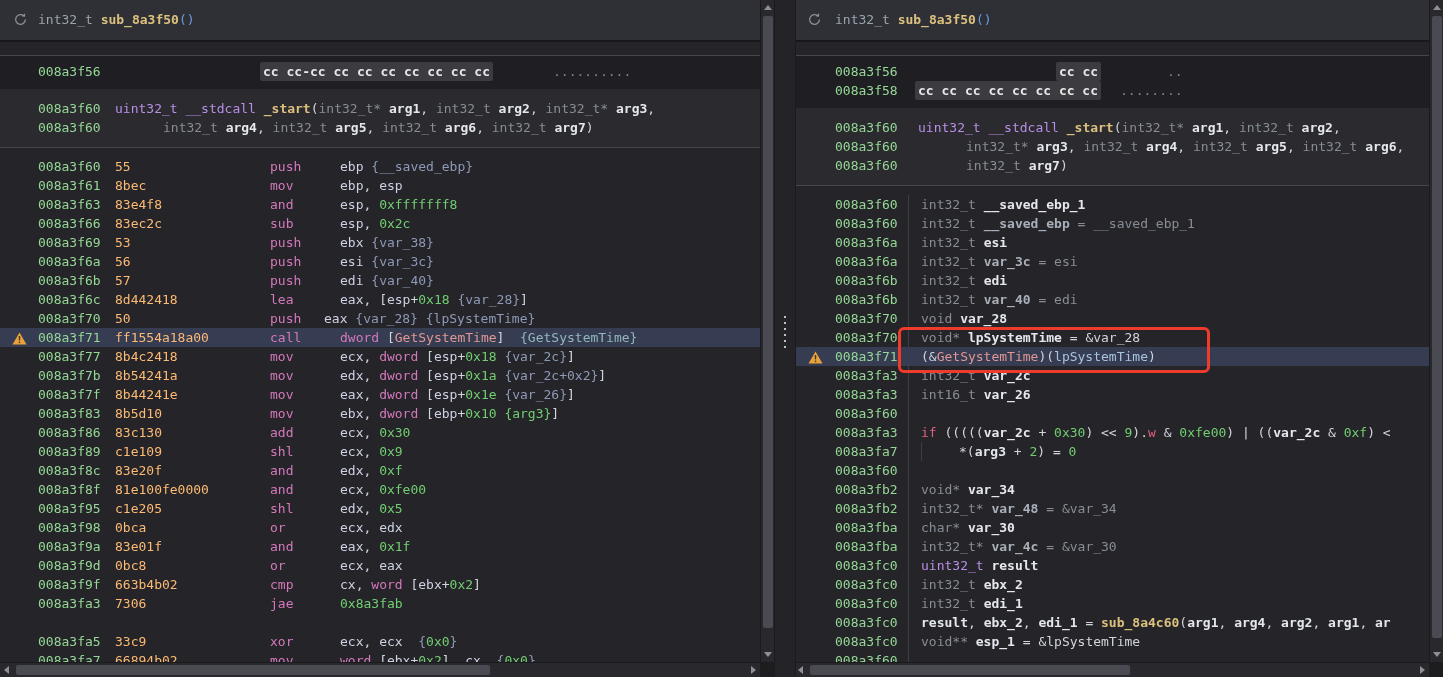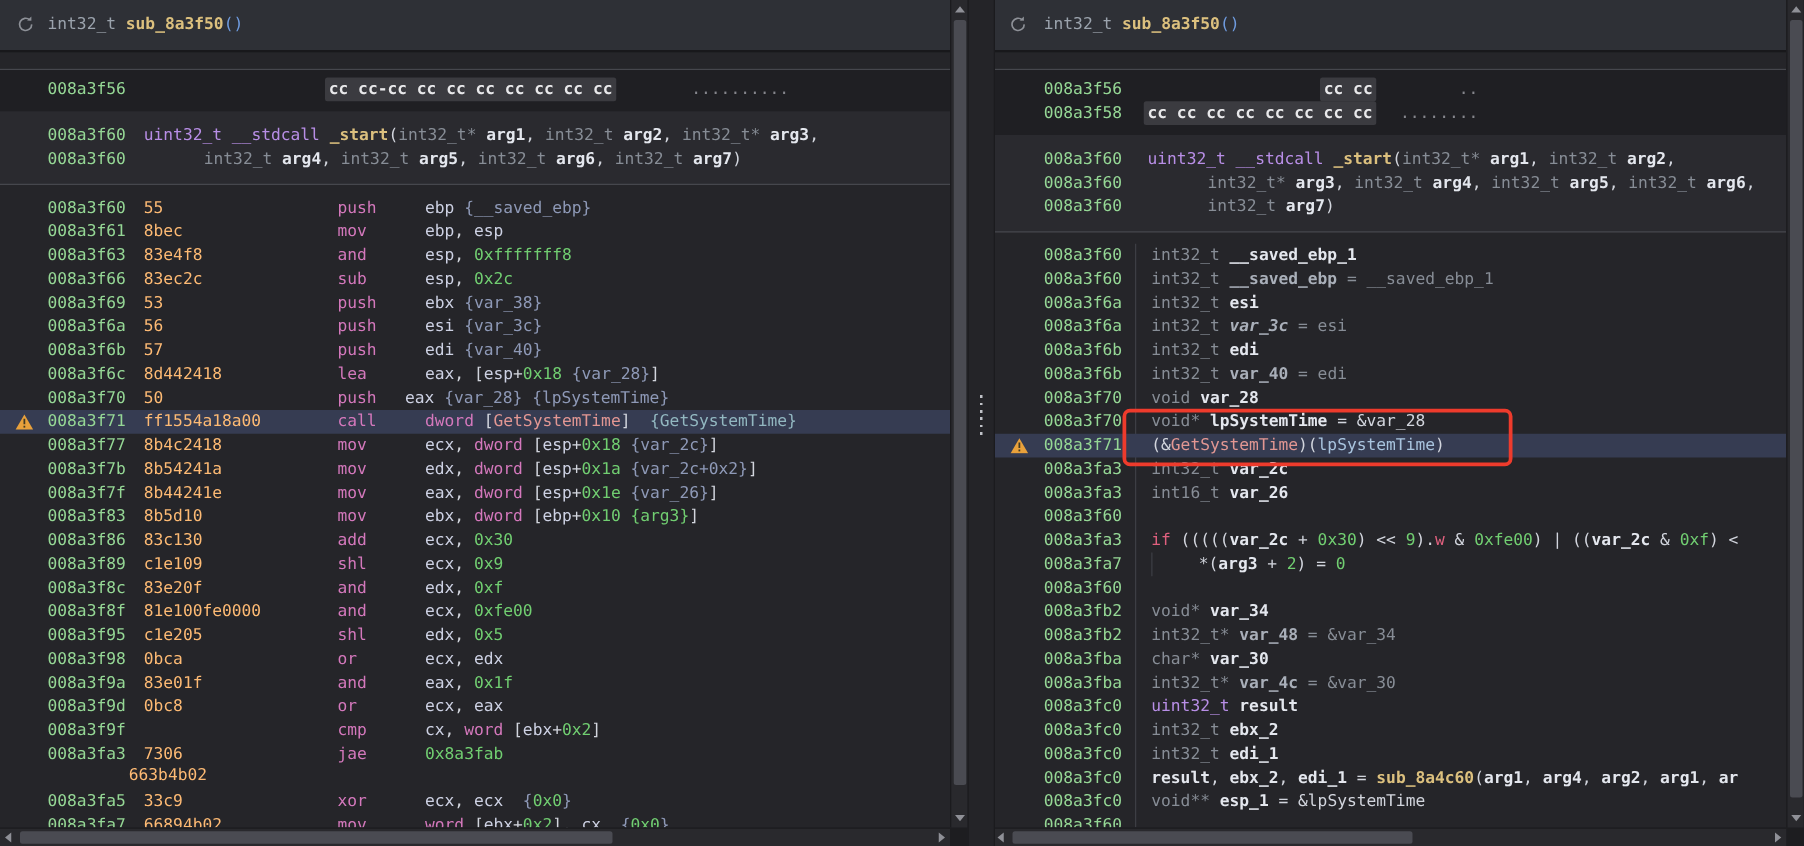--- a/index.html
+++ b/index.html
@@ -230,21 +230,21 @@
           <span class="ops" style="left: 340px;"><span class="c-r" style="position: static;">eax</span><span class="c-t" style="position: static;">, </span><span class="c-n" style="position: static;">0x1f</span></span>
         </div>
         <div class="row" style="top: 556px;">
           <span class="addr" style="left: 38px;">008a3f9d</span>
           <span class="bcol" style="left: 115px;">0bc8</span>
           <span class="c-m" style="left: 270px;">or</span>
           <span class="ops" style="left: 340px;"><span class="c-r" style="position: static;">ecx</span><span class="c-t" style="position: static;">, </span><span class="c-r" style="position: static;">eax</span></span>
         </div>
         <div class="row" style="top: 575px;">
           <span class="addr" style="left: 38px;">008a3f9f</span>
-          <span class="bcol" style="left: 103px; margin-top: 36px;">663b4b02</span>
+          <span class="bcol" style="left: 115px;">663b4b02</span>
           <span class="c-m" style="left: 270px;">cmp</span>
           <span class="ops" style="left: 340px;"><span class="c-r" style="position: static;">cx</span><span class="c-t" style="position: static;">, </span><span class="c-m" style="position: static;">word</span><span class="c-t" style="position: static;"> [</span><span class="c-r" style="position: static;">ebx</span><span class="c-t" style="position: static;">+</span><span class="c-n" style="position: static;">0x2</span><span class="c-t" style="position: static;">]</span></span>
         </div>
         <div class="row" style="top: 594px;">
           <span class="addr" style="left: 38px;">008a3fa3</span>
           <span class="bcol" style="left: 115px;">7306</span>
           <span class="c-m" style="left: 270px;">jae</span>
           <span class="ops" style="left: 340px;"><span class="c-n" style="position: static;">0x8a3fab</span></span>
         </div>
         <div class="row" style="top: 613px;"></div>
@@ -329,21 +329,21 @@
         <div class="row" style="top: 214px;">
           <span class="addr" style="left: 41px;">008a3f60</span>
           <span class="code" style="left: 127px;"><span class="c-d" style="position: static;">int32_t </span><span class="c-db" style="position: static;">__saved_ebp</span><span class="c-d" style="position: static;"> = __saved_ebp_1</span></span>
         </div>
         <div class="row" style="top: 233px;">
           <span class="addr" style="left: 41px;">008a3f6a</span>
           <span class="code" style="left: 127px;"><span class="c-d" style="position: static;">int32_t </span><span class="c-w" style="position: static;">esi</span></span>
         </div>
         <div class="row" style="top: 252px;">
           <span class="addr" style="left: 41px;">008a3f6a</span>
-          <span class="code" style="left: 127px;"><span class="c-d" style="position: static;">int32_t </span><span class="c-db" style="position: static; font-style: italic;">var_3c</span><span class="c-d" style="position: static;"> = esi</span></span>
+          <span class="code" style="left: 127px;"><span class="c-d" style="position: static;">int32_t </span><span class="c-db" style="position: static;">var_3c</span><span class="c-d" style="position: static;"> = esi</span></span>
         </div>
         <div class="row" style="top: 271px;">
           <span class="addr" style="left: 41px;">008a3f6b</span>
           <span class="code" style="left: 127px;"><span class="c-d" style="position: static;">int32_t </span><span class="c-w" style="position: static;">edi</span></span>
         </div>
         <div class="row" style="top: 290px;">
           <span class="addr" style="left: 41px;">008a3f6b</span>
           <span class="code" style="left: 127px;"><span class="c-d" style="position: static;">int32_t </span><span class="c-db" style="position: static;">var_40</span><span class="c-d" style="position: static;"> = edi</span></span>
         </div>
         <div class="row" style="top: 309px;">

